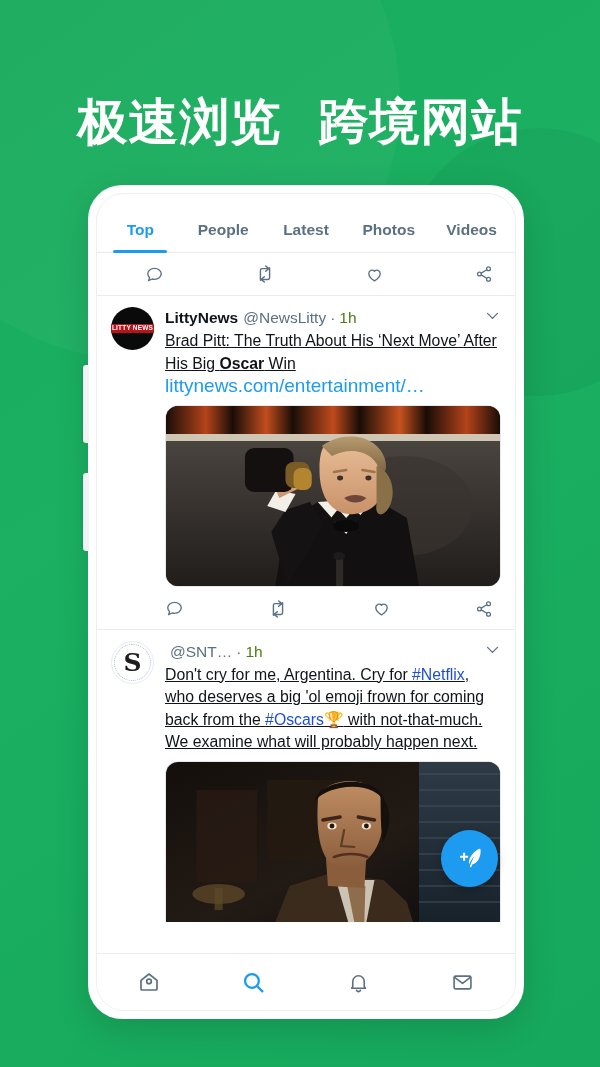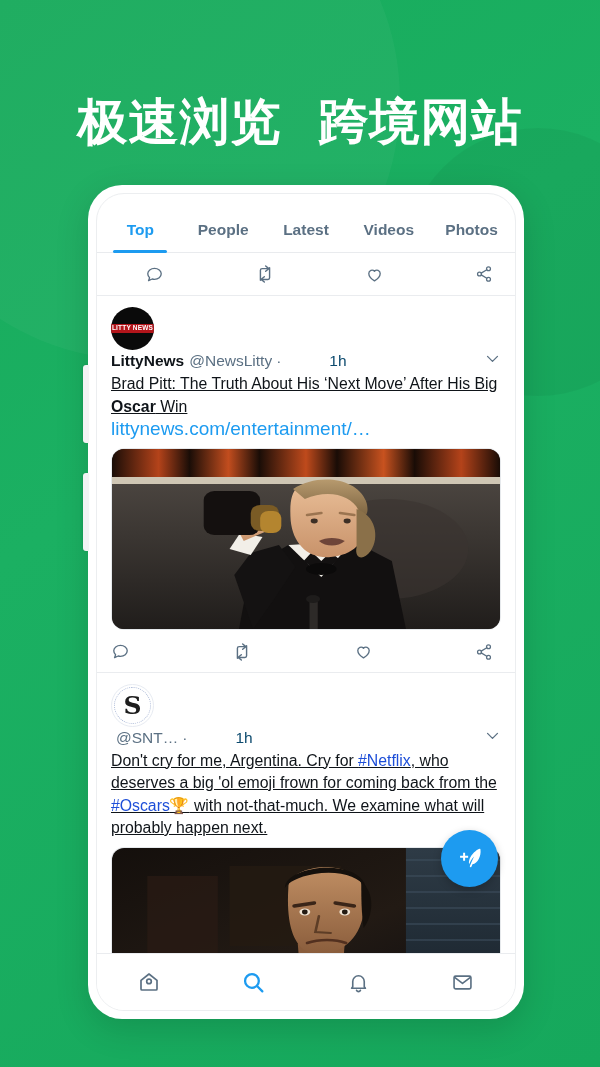--- a/index.html
+++ b/index.html
@@ -151,21 +151,20 @@
   
   .feed {
     flex: 1;
     overflow: hidden;
     position: relative;
   }
   .tweet {
     display: flex;
     padding: 11px 14px 0 14px;
     border-bottom: 1px solid #eaecef;
-    flex-direction: column;
   }
   .tweet.no-border { border-bottom: none; }
   .avatar {
     flex: none;
     width: 43px;
     height: 43px;
     border-radius: 50%;
     margin-right: 11px;
     overflow: hidden;
     position: relative;
@@ -228,21 +227,21 @@
   }
   .tweet-head .handle {
     color: #5b7083;
     margin-left: 5px;
     white-space: nowrap;
     overflow: hidden;
     text-overflow: ellipsis;
     max-width: 118px;
   }
   .tweet-head .dot { color: #5b7083; margin: 0 4px; white-space: nowrap; }
-  .tweet-head .time { color: #0c4a6e; white-space: nowrap; margin-left: 44px; }
+  .tweet-head .time { color: #4d7c0f; white-space: nowrap; }
   .tweet-head .caret {
     margin-left: auto;
     color: #5b7083;
     padding-left: 8px;
     cursor: pointer;
     flex: none;
   }
 
   .tweet-text {
     font-size: 15.8px;
@@ -335,22 +334,22 @@
   <div class="phone">
     <div class="side-btn vol-up"></div>
     <div class="side-btn vol-down"></div>
 
     <div class="phone-screen">
 
       <div class="tabbar">
         <div class="tab active">Top</div>
         <div class="tab">People</div>
         <div class="tab">Latest</div>
+        <div class="tab">Photos</div>
         <div class="tab">Videos</div>
-        <div class="tab">Photos</div>
       </div>
 
       <div class="actions">
         <div class="act">
           <svg width="19" height="19" viewBox="0 0 24 24" fill="none" stroke="currentColor" stroke-width="1.7" stroke-linecap="round" stroke-linejoin="round">
               <path d="M20.5 11.2c0 3.8-3.8 6.9-8.5 6.9-1 0-2-.1-2.9-.4l-4.6 2.1 1.3-3.6c-1.4-1.3-2.3-3-2.3-5 0-3.8 3.8-6.9 8.5-6.9s8.5 3.1 8.5 6.9z"></path>
             </svg>
         </div>
         <div class="act">
           <svg width="20" height="20" viewBox="0 0 24 24" fill="none" stroke="currentColor" stroke-width="1.7" stroke-linecap="round" stroke-linejoin="round">

